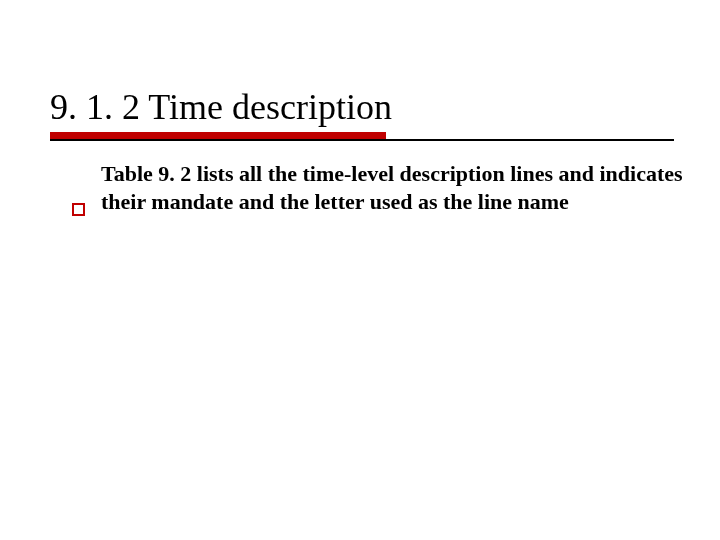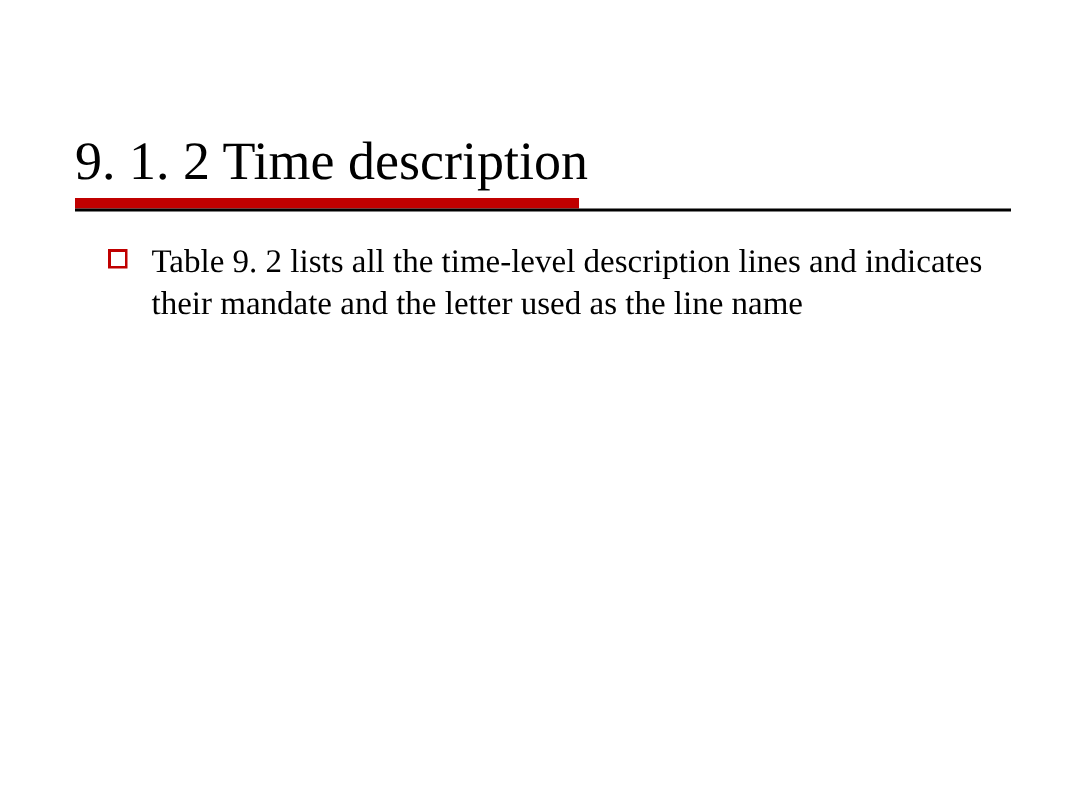--- a/index.html
+++ b/index.html
@@ -41,22 +41,23 @@
   .rule-black {
     position: absolute;
     left: 0;
     top: 7px;
     width: 624px;
     height: 2px;
     background: #000000;
   }
   .bullet-row {
     display: flex;
-    align-items: flex-start;
+    align-items: flex-end;
     padding-left: 22px;
+    font-weight: bold;
   }
   .bullet-icon {
     flex: 0 0 auto;
     width: 13px;
     height: 13px;
     margin-top: 6px;
     margin-right: 16px;
   }
   .bullet-icon svg {
     display: block;

